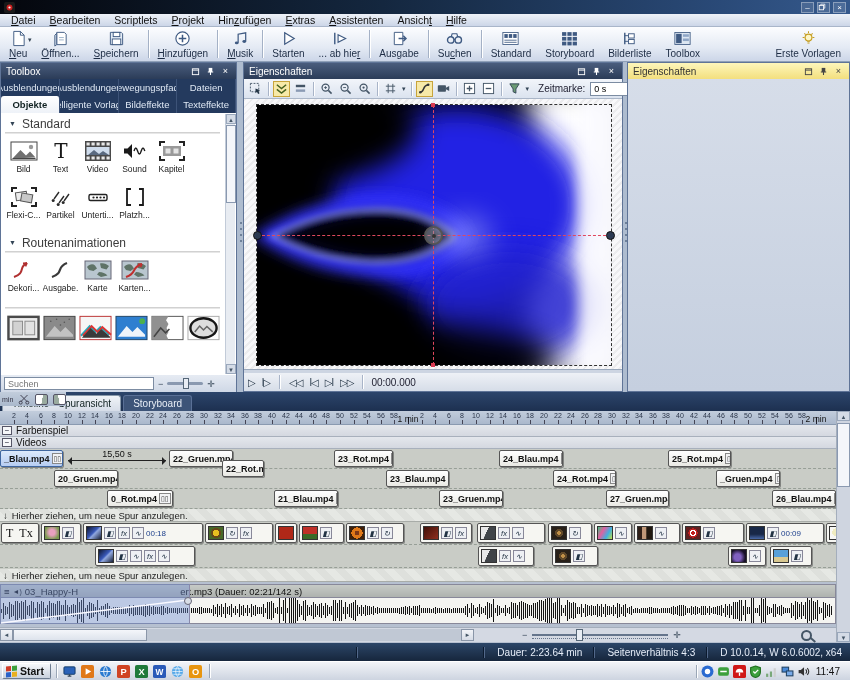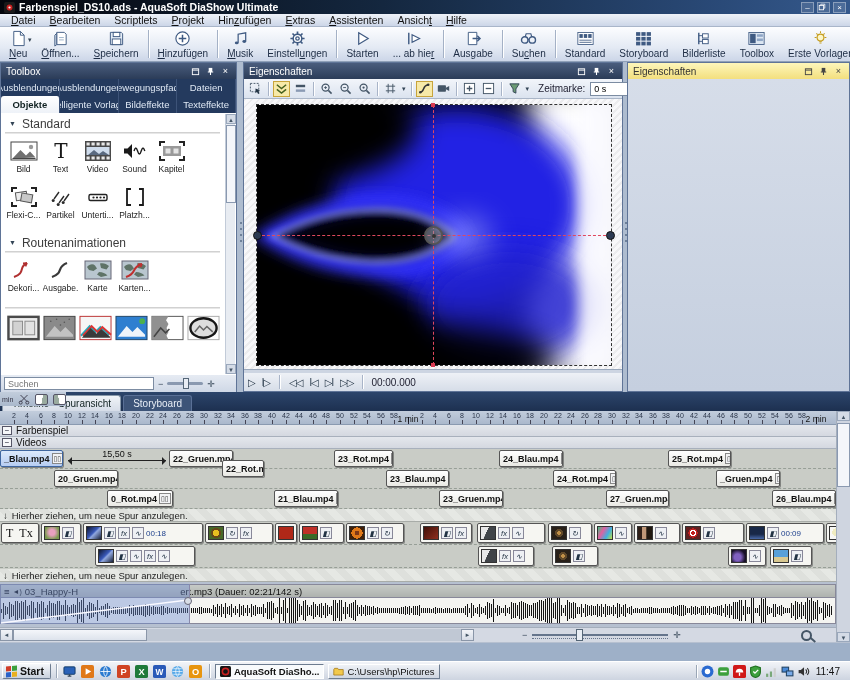--- a/index.html
+++ b/index.html
@@ -167,21 +167,20 @@
 <div id="screen">
 
   <div id="titlebar">
     <span>
         <svg width="11" height="11" viewBox="0 0 12 12">
           <rect width="12" height="12" rx="2" fill="#1a1a1a"></rect>
           <circle cx="6" cy="6" r="3.2" fill="#c82020"></circle>
           <circle cx="6" cy="6" r="1.2" fill="#fff"></circle>
         </svg>
       </span>
-    <span class="ttl">Farbenspiel_DS10.ads - AquaSoft DiaShow Ultimate</span>
     <span class="wbtns">
       <span class="wbtn">–</span>
       <span class="wbtn">
           <svg viewBox="0 0 10 10" width="8" height="8">
             <rect x="1.5" y="3" width="5.5" height="5.5" fill="none" stroke="#fff"></rect>
             <path d="M3.5 3V1.5h5v5H7" fill="none" stroke="#fff"></path>
           </svg>
         </span>
       <span class="wbtn">×</span>
     </span>
@@ -243,32 +242,20 @@
       <span class="tsep" style="order: 0;"></span>
       <div class="tbtn">
         <span class="tbi">
           <svg viewBox="0 0 18 18">
             <path d="M6.5 13.5V4.5l8-1.5v9" fill="none" stroke="#3f5a82" stroke-width="1.3"></path>
             <ellipse cx="5" cy="13.7" rx="2" ry="1.5" fill="#3f5a82"></ellipse>
             <ellipse cx="13" cy="12.2" rx="2" ry="1.5" fill="#3f5a82"></ellipse>
           </svg>
         </span>
         <span class="tbl"><u>M</u>usik</span>
-      </div>
-      <div class="tbtn">
-        <span class="tbi">
-          <svg viewBox="0 0 18 18">
-            <g stroke="#3f5a82" stroke-width="1.8">
-              <path d="M9 1.5v3M9 13.5v3M1.5 9h3M13.5 9h3M3.7 3.7l2.1 2.1M12.2 12.2l2.1 2.1M14.3 3.7l-2.1 2.1M5.8 12.2l-2.1 2.1"></path>
-            </g>
-            <circle cx="9" cy="9" r="4.6" fill="#fff" stroke="#3f5a82" stroke-width="1.6"></circle>
-            <circle cx="9" cy="9" r="1.8" fill="none" stroke="#3f5a82" stroke-width="1.4"></circle>
-          </svg>
-        </span>
-        <span class="tbl">Einstell<u>u</u>ngen</span>
       </div>
       <span class="tsep" style="order: 0;"></span>
       <div class="tbtn">
         <span class="tbi">
           <svg viewBox="0 0 18 18">
             <path d="M5 3l10 6-10 6z" fill="#fff" stroke="#3f5a82" stroke-width="1.3"></path>
           </svg>
         </span>
         <span class="tbl">Starten</span>
       </div>
@@ -1606,20 +1593,31 @@
       </span>
       <span class="lens"></span>
     </div>
     <div id="vscroll">
       <span class="sarrow" style="top:0;width:13px">▲</span>
       <span class="sthumb" style="top:12px;height:64px;width:13px"></span>
       <span class="sarrow" style="bottom:0;width:13px">▼</span>
     </div>
   </div>
 
+  <div id="statusbar">
+    <span class="sb-fill"></span>
+    <span class="sb-sep"></span>
+    <span style="width:118px"></span>
+    <span class="sb-sep"></span>
+    <span class="sb-seg">Dauer: 2:23.64 min</span>
+    <span class="sb-sep"></span>
+    <span class="sb-seg">Seitenverhältnis 4:3</span>
+    <span class="sb-sep"></span>
+    <span class="sb-seg">D 10.0.14, W 6.0.6002, x64</span>
+  </div>
 
   <div id="taskbar">
     <span id="startbtn">
       <span class="flag">
           <i></i>
           <i></i>
           <i></i>
           <i></i>
         </span>
       <b>Start</b>
@@ -1669,39 +1667,20 @@
           </svg>
         </span>
         <span class="qicn">
           <svg viewBox="0 0 14 14">
             <rect width="14" height="14" rx="2" fill="#e8950f"></rect>
             <text x="7" y="11" text-anchor="middle" font-size="10" font-family="Liberation Sans,sans-serif" font-weight="bold" fill="#fff">O</text>
           </svg>
         </span>
       </span>
     <span class="qsep"></span>
-    <span id="task-buttons" style="display:flex;gap:4px">
-        <span class="taskbtn active">
-          <span>
-            <svg viewBox="0 0 14 14">
-              <rect width="14" height="14" rx="2" fill="#141414"></rect>
-              <circle cx="7" cy="7" r="4" fill="none" stroke="#c82020" stroke-width="2"></circle>
-            </svg>
-          </span>
-          <span>AquaSoft DiaSho...</span>
-        </span>
-        <span class="taskbtn">
-          <span>
-            <svg viewBox="0 0 14 12">
-              <path d="M1 3.5L2 2h4l1 1.5h6V10.5H1z" fill="#f2c94c" stroke="#a5791c"></path>
-            </svg>
-          </span>
-          <span>C:\Users\hp\Pictures</span>
-        </span>
-      </span>
     <span id="tray">
       <span id="tray-icons" style="display:flex;gap:3px">
           <span class="tricn">
             <svg viewBox="0 0 12 12">
               <circle cx="6" cy="6" r="5.5" fill="#2a6ad0"></circle>
               <circle cx="6" cy="6" r="2.5" fill="#fff"></circle>
             </svg>
           </span>
           <span class="tricn">
             <svg viewBox="0 0 12 12">

